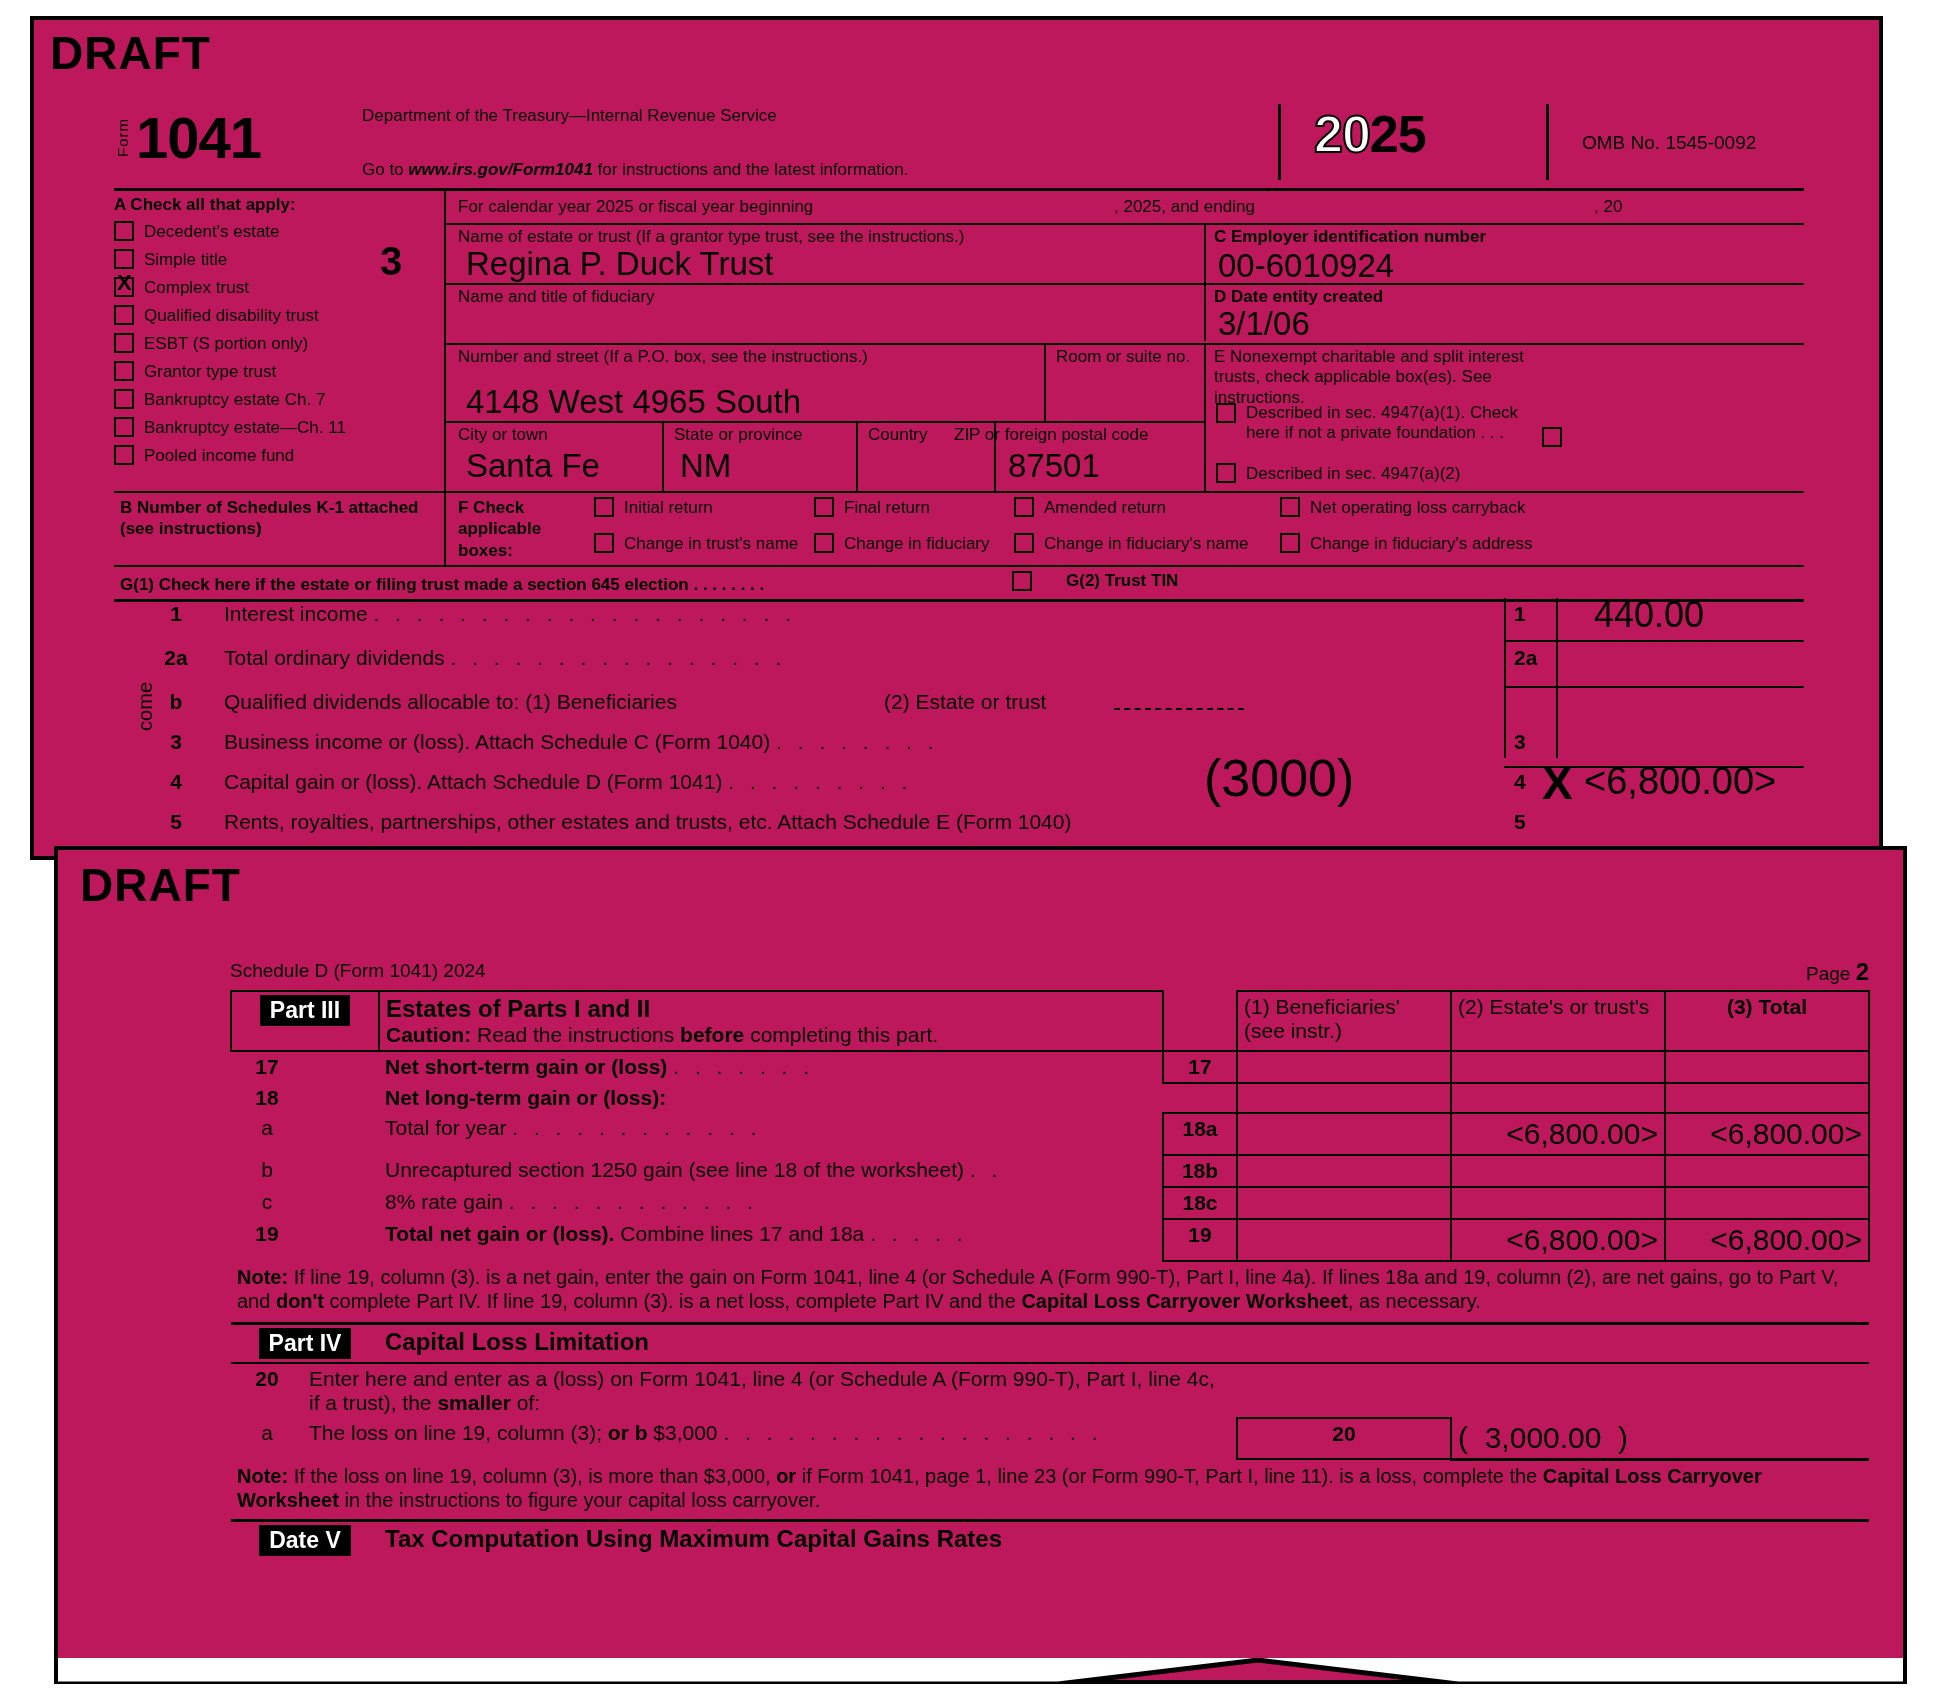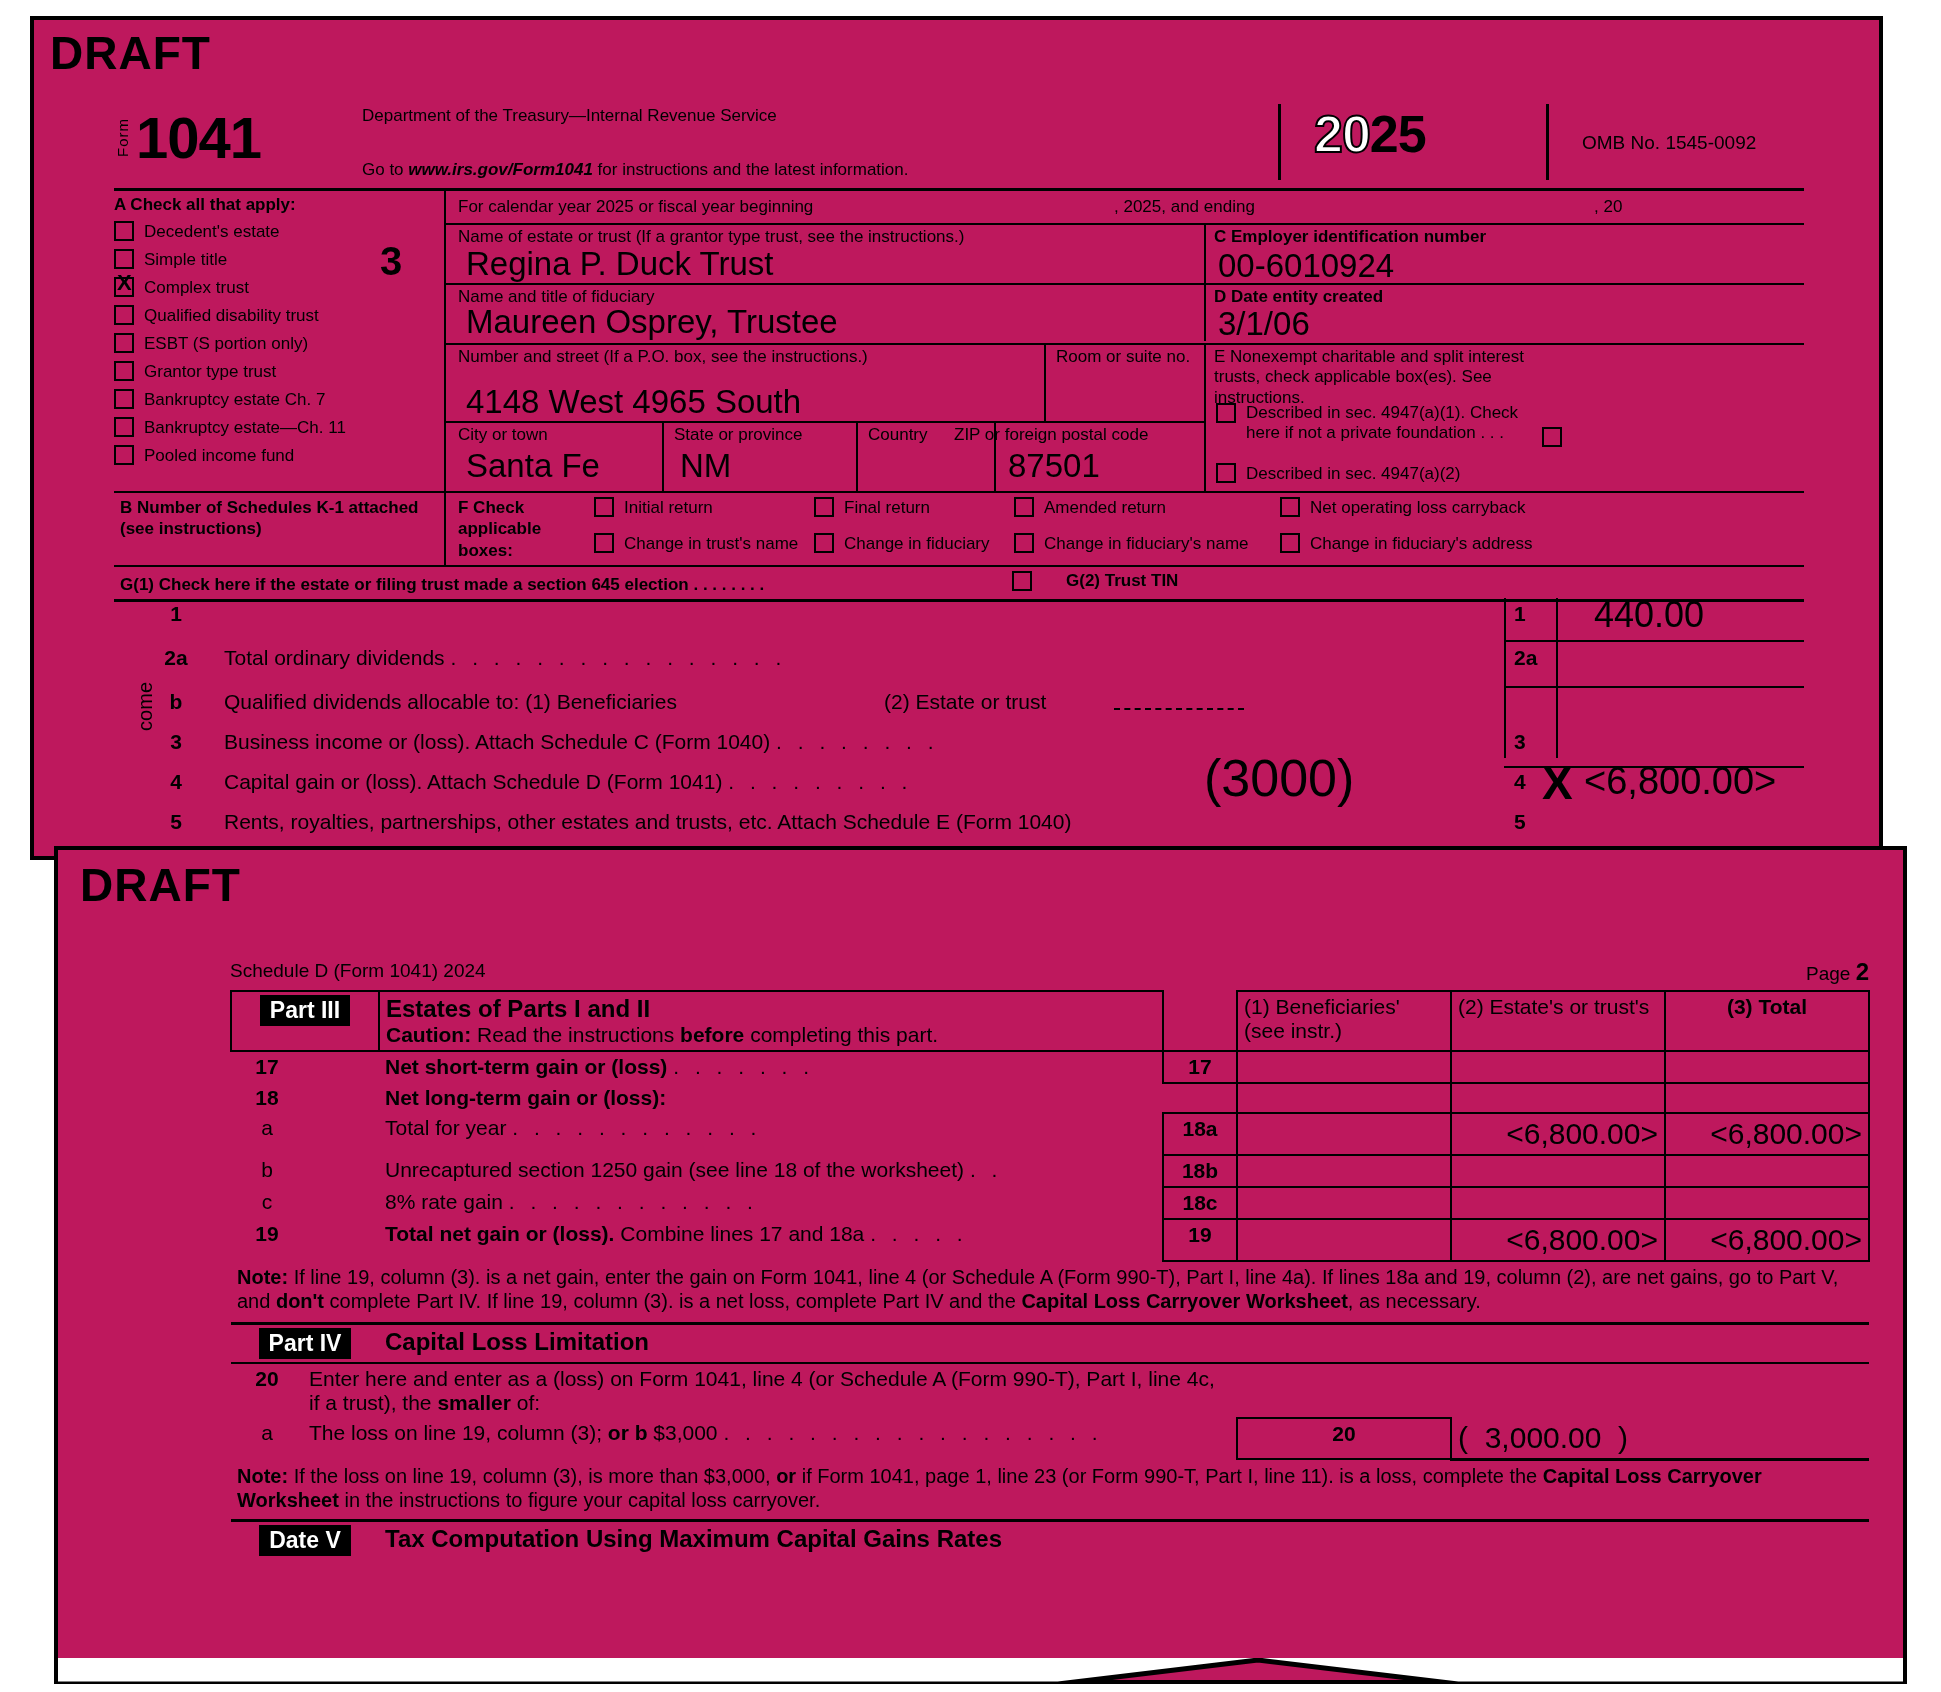--- a/index.html
+++ b/index.html
@@ -96,21 +96,20 @@
     <div class="rowline" style="left:330px;top:32px;width:1360px;"></div>
 
     <div class="box lbl" style="left:344px;top:36px;">Name of estate or trust (If a grantor type trust, see the instructions.)</div>
     <div class="box hand" style="left:352px;top:54px;font-size:33px;border-bottom:0;">Regina P. Duck Trust</div>
     <div class="collineV" style="left:1090px;top:32px;height:118px;"></div>
     <div class="box lbl-b" style="left:1100px;top:36px;">C  Employer identification number</div>
     <div class="box hand" style="left:1104px;top:56px;font-size:33px;">00-6010924</div>
     <div class="rowline" style="left:330px;top:92px;width:1360px;"></div>
 
     <div class="box lbl" style="left:344px;top:96px;">Name and title of fiduciary</div>
-    <div class="box hand" style="left:352px;top:112px;font-size:33px;">Maureen Osprey, Trustee</div>
     <div class="box lbl-b" style="left:1100px;top:96px;">D  Date entity created</div>
     <div class="box hand" style="left:1104px;top:114px;font-size:33px;">3/1/06</div>
     <div class="rowline" style="left:330px;top:152px;width:1360px;"></div>
 
     <div class="box lbl" style="left:344px;top:156px;">Number and street (If a P.O. box, see the instructions.)</div>
     <div class="box hand" style="left:352px;top:192px;font-size:33px;">4148 West 4965 South</div>
     <div class="collineV" style="left:930px;top:152px;height:78px;"></div>
     <div class="box lbl" style="left:942px;top:156px;">Room or suite no.</div>
     <div class="box hand" style="left:942px;top:192px;font-size:33px;"></div>
     <div class="collineV" style="left:1090px;top:152px;height:148px;"></div>
@@ -152,20 +151,21 @@
     <div class="rowline" style="left:0;top:408px;width:1690px;height:3px;"></div>
   </div>
 
   <div class="incrows">
     <div class="income-v">come</div>
     <div class="collineV" style="left:1350px;top:-4px;height:160px;"></div>
     <div class="collineV" style="left:1402px;top:-4px;height:160px;"></div>
 
     <div class="incline" style="height:40px">
       <span class="incno">1</span>
+      <span class="inctxt"><span>Interest income</span> <span class="dots">.     .     .     .     .     .     .     .     .     .     .     .     .     .     .     .     .     .     .     .</span></span>
       <span style="position:absolute;left:1360px;font-weight:bold">1</span>
       <span class="hand" style="position:absolute;left:1440px;top:-8px;font-size:36px;">440.00</span>
     </div>
     <div class="rowline" style="left:1350px;top:38px;width:300px;"></div>
 
     <div class="incline" style="height:42px;margin-top:4px">
       <span class="incno">2a</span>
       <span class="inctxt"><span>Total ordinary dividends</span> <span class="dots">.     .     .     .     .     .     .     .     .     .     .     .     .     .     .     .</span></span>
       <span style="position:absolute;left:1360px;font-weight:bold">2a</span>
       <span class="hand" style="position:absolute;left:1440px;"></span>

